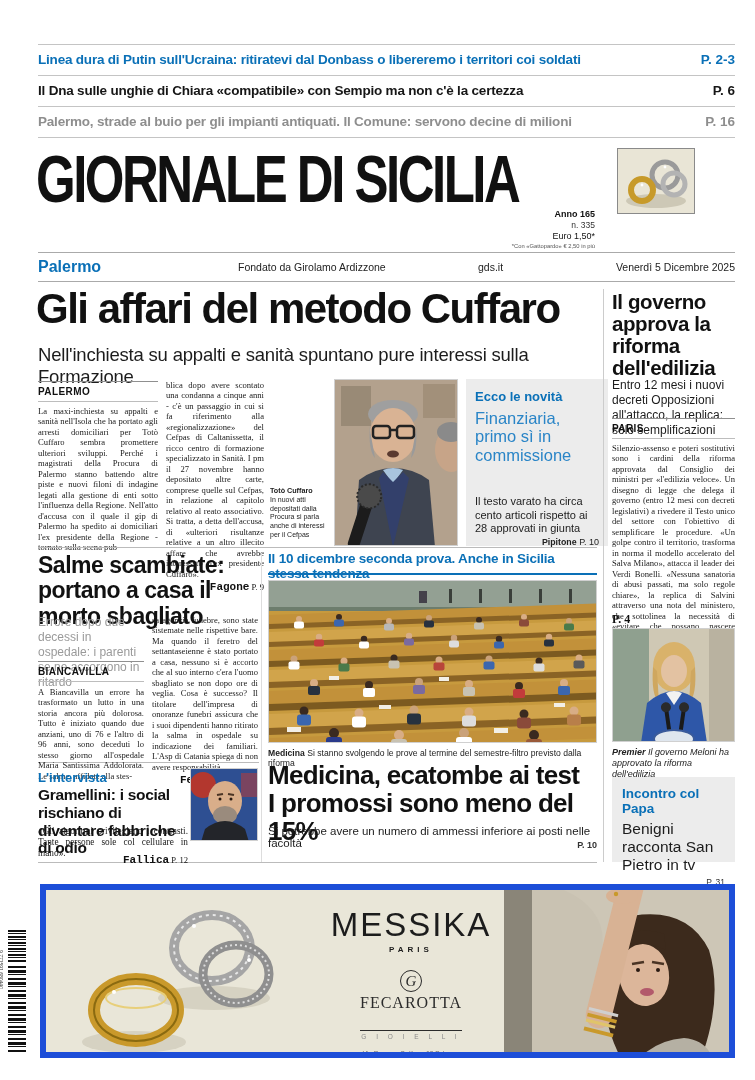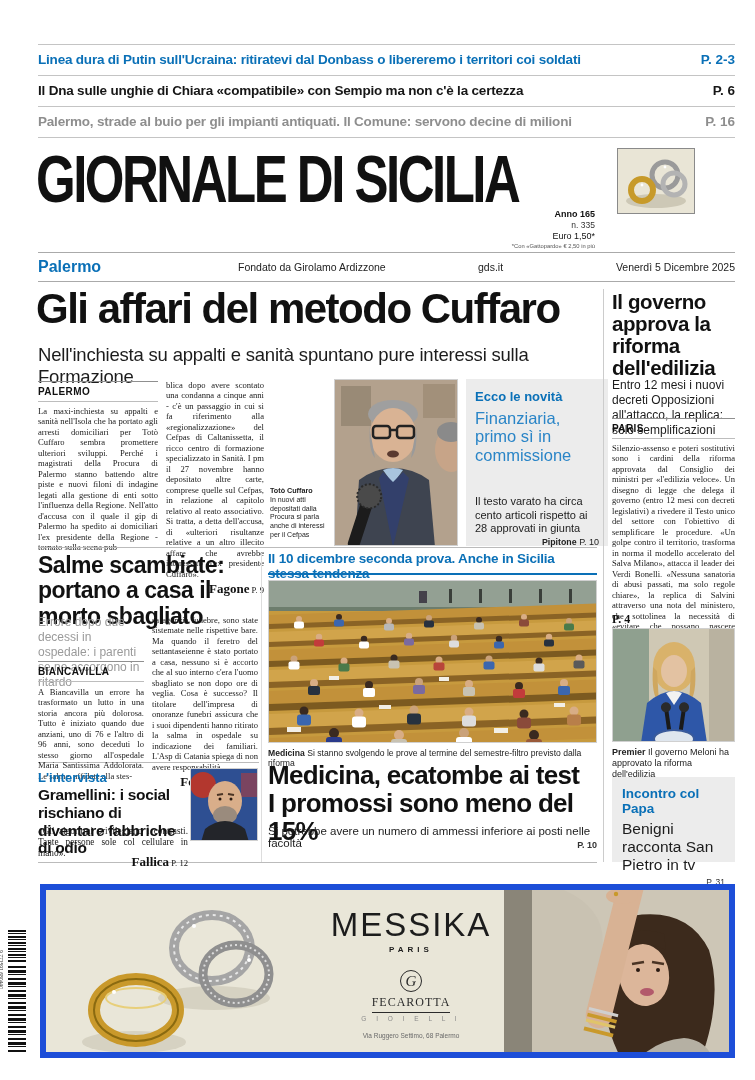--- a/index.html
+++ b/index.html
@@ -43,21 +43,21 @@
               color:#111; letter-spacing:-1.5px; line-height:1; }
   #lead-sub { top:344px; left:38px; width:565px; font-size:18.5px; color:#1c1c1c;
               letter-spacing:-0.2px; }
   .kicker { font-size:10px; font-weight:bold; color:#111; letter-spacing:0.4px;
             border-top:1px solid #8f8f8f; border-bottom:1px solid #bdbdbd;
             padding:4px 0; }
   .bodytxt { font-family:"Liberation Serif", serif; font-size:8.6px; line-height:1.22;
              color:#1a1a1a; text-align:justify; }
   .byline { font-family:"Liberation Serif", serif; font-size:8.6px; text-align:right;
             color:#111; margin-top:2px; }
-  .byline b { font-family:Liberation Serif, serif; font-size:13px; }
+  .byline b { font-family:Liberation Mono, monospace; font-size:11px; }
   #lead-kicker { top:381px; left:38px; width:120px; }
   #lead-col1 { top:406px; left:38px; width:120px; height:140px; }
   #lead-col2 { top:380px; left:166px; width:98px; height:166px; }
   #lead-cap  { top:486px; left:270px; width:58px; font-size:7px; line-height:1.25;
                color:#222; }
   #lead-cap b { font-size:7.2px; }
   #lead-photo { top:379px; left:334px; width:124px; height:167px; overflow:hidden;
                 border:1px solid #d0d0d0; }
   #novita-box { top:379px; left:466px; width:142px; height:167px; background:#ececec;
                 padding:10px 9px; }
@@ -76,21 +76,21 @@
              color:#111; line-height:1.08; letter-spacing:-0.4px; }
   #ed-deck { top:378px; left:612px; width:123px; font-size:12px; color:#1c1c1c;
              line-height:1.25; }
   #ed-kicker { top:418px; left:612px; width:123px; }
   #ed-body { top:443px; left:612px; width:123px; height:172px; }
   #ed-page { top:612px; left:612px; width:123px; font-family:"Liberation Serif",serif;
              font-size:12px; font-weight:bold; text-align:left; color:#111; }
   #ed-photo { top:628px; left:612px; width:123px; height:114px; overflow:hidden;
               border:1px solid #d0d0d0; }
   #ed-cap { top:747px; left:612px; width:123px; font-size:9px; line-height:1.2;
-            color:#222; }
+            color:#222;font-style:italic; }
   #papa-box { top:777px; left:612px; width:123px; height:85px; background:#ececec;
               padding:9px 10px; }
   #papa-box .k { font-size:13.5px; font-weight:bold; color:#0a70b7; }
   #papa-box .t { font-size:15.5px; color:#1c1c1c; line-height:1.15; margin-top:4px; }
   #papa-box .p { font-size:8.5px; font-weight:normal; color:#333; text-align:right;
                  margin-top:4px; }
 
   
   .hrule { height:1px; background:#bbb; }
   #rule-mid { top:547px; left:38px; width:559px; }
@@ -132,23 +132,23 @@
 
   
   #ad { top:884px; left:40px; width:695px; height:174px; background:#e9e6d8;
         border:6px solid #1d4ed8; overflow:hidden; }
   #ad-center { position:absolute; left:190px; top:16px; width:350px; text-align:center; }
   #ad-brand { font-size:33px; letter-spacing:2px; color:#1c1c1c; font-weight:400; }
   #ad-brand-sub { font-size:8px; letter-spacing:4px; color:#1c1c1c; font-weight:bold;
                   margin-top:1px; }
   #ad-mono { margin-top:16px; font-family:"Liberation Serif", serif; font-size:15px;
              color:#2b2b2b; }
-  #ad-retailer { font-family:"Liberation Serif", serif; font-size:12px;
+  #ad-retailer { font-family:"Liberation Serif", serif; font-size:16px;
                  letter-spacing:1px; color:#2b2b2b; border-bottom:1px solid #2b2b2b;
-                 display:inline-block; padding-bottom:2px; margin-top:2px; }
+                 display:inline-block; padding-bottom:18px; margin-top:2px; }
   #ad-retailer-sub { font-size:6.5px; letter-spacing:4px; color:#8a8a8a; margin-top:2px; }
   #ad-address { font-size:6.5px; color:#6a6a6a; margin-top:10px; }
   #ad-rings { position:absolute; left:18px; top:0; }
   #ad-model { position:absolute; right:0; top:0; }
 
   
   #barcode { top:930px; left:8px; width:18px; height:128px; }
   #barcode .seg1 { width:18px; height:32px;
     background:repeating-linear-gradient(to bottom,#111 0 2px,#fff 2px 3px,#111 3px 4px,#fff 4px 6px); }
   #barcode .seg2 { margin-top:4px; width:18px; height:88px;

